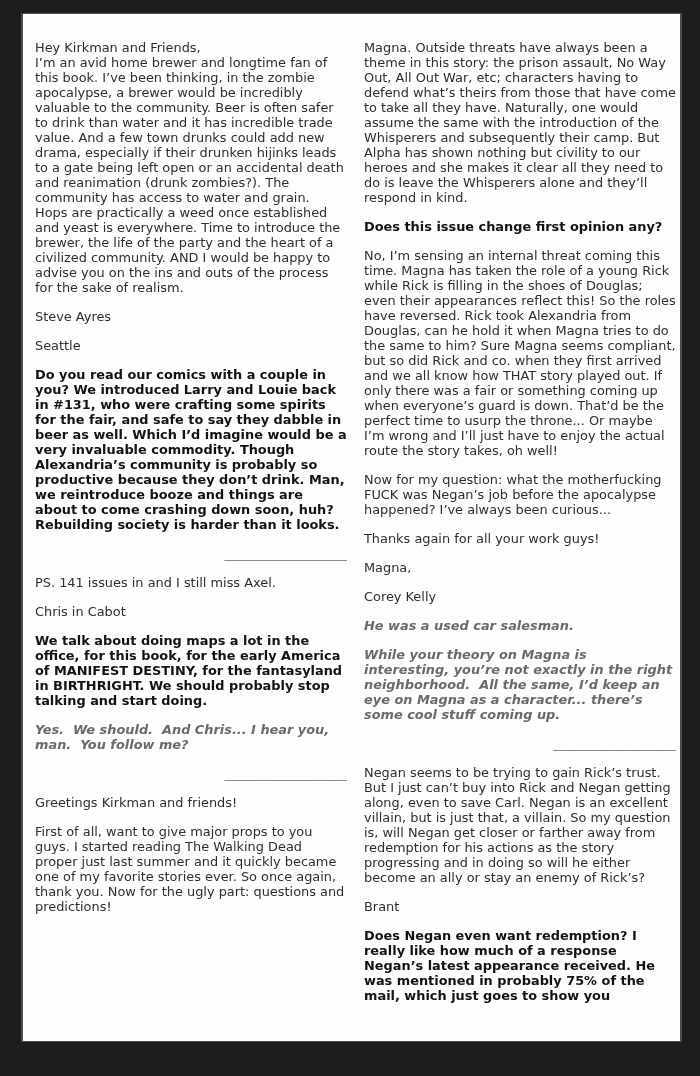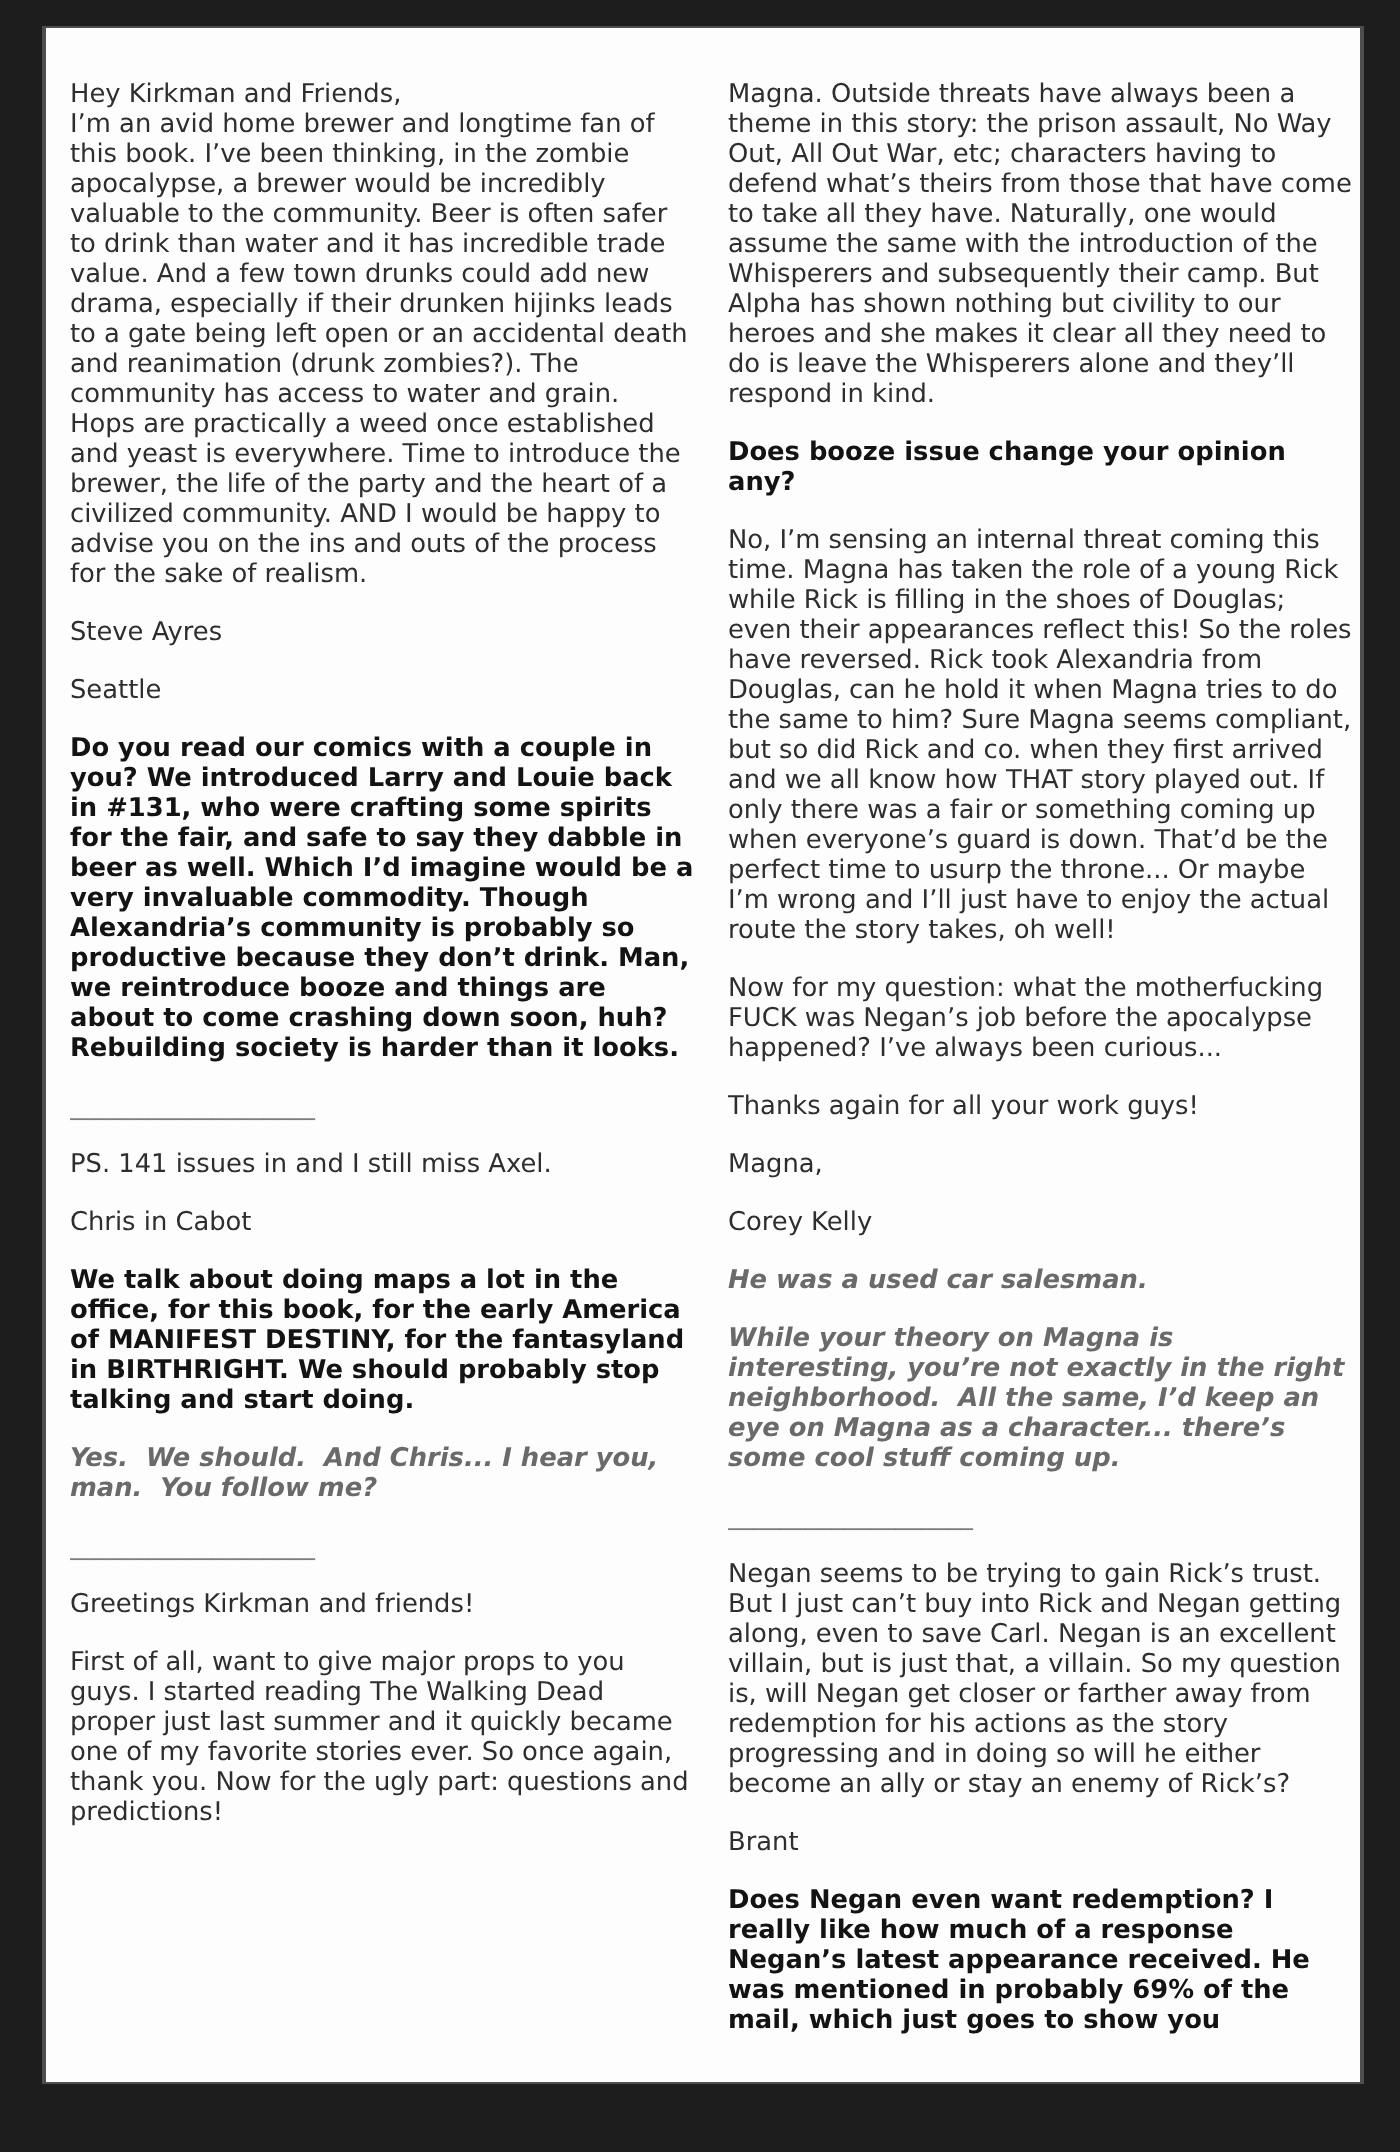--- a/index.html
+++ b/index.html
@@ -51,20 +51,21 @@
   }
   .blk.response{
     font-weight:bold;
     font-style:italic;
     color:var(--response);
   }
   .blk.divider{
     color:var(--divider);
     margin:0 0 14px 0;
     letter-spacing:0;
+    text-align:right;
   }
 </style>
 </head>
 <body>
 
 <div class="paper">
   <div class="col">
       <p class="blk body">Hey Kirkman and Friends,
 I’m an avid home brewer and longtime fan of this book. I’ve been thinking, in the zombie apocalypse, a brewer would be incredibly valuable to the community. Beer is often safer to drink than water and it has incredible trade value. And a few town drunks could add new drama, especially if their drunken hijinks leads to a gate being left open or an accidental death and reanimation (drunk zombies?). The community has access to water and grain.&nbsp; Hops are practically a weed once established&nbsp; and yeast is everywhere. Time to introduce the brewer, the life of the party and the heart of a civilized community. AND I would be happy to advise you on the ins and outs of the process for the sake of realism.</p>
       <p class="blk body">Steve Ayres</p>
@@ -74,26 +75,26 @@
       <p class="blk body">PS. 141 issues in and I still miss Axel.</p>
       <p class="blk body">Chris in Cabot</p>
       <p class="blk question">We talk about doing maps a lot in the office, for this book, for the early America of MANIFEST DESTINY, for the fantasyland in BIRTHRIGHT. We should probably stop talking and start doing.</p>
       <p class="blk response">Yes.&nbsp; We should.&nbsp; And Chris... I hear you, man.&nbsp; You follow me?</p>
       <p class="blk divider">___________________</p>
       <p class="blk body">Greetings Kirkman and friends!</p>
       <p class="blk body">First of all, want to give major props to you guys. I started reading The Walking Dead proper just last summer and it quickly became one of my favorite stories ever. So once again, thank you. Now for the ugly part: questions and predictions!</p>
     </div>
   <div class="col">
       <p class="blk body">Magna. Outside threats have always been a theme in this story: the prison assault, No Way Out, All Out War, etc; characters having to defend what’s theirs from those that have come to take all they have. Naturally, one would assume the same with the introduction of the Whisperers and subsequently their camp. But Alpha has shown nothing but civility to our heroes and she makes it clear all they need to do is leave the Whisperers alone and they’ll respond in kind.</p>
-      <p class="blk question">Does booze issue change your opinion any?</p>
+      <p class="blk question">Does this issue change first opinion any?</p>
       <p class="blk body">No, I’m sensing an internal threat coming this time. Magna has taken the role of a young Rick while Rick is filling in the shoes of Douglas; even their appearances reflect this! So the roles have reversed. Rick took Alexandria from Douglas, can he hold it when Magna tries to do the same to him? Sure Magna seems compliant, but so did Rick and co. when they first arrived and we all know how THAT story played out. If only there was a fair or something coming up when everyone’s guard is down. That’d be the perfect time to usurp the throne... Or maybe I’m wrong and I’ll just have to enjoy the actual route the story takes, oh well!</p>
       <p class="blk body">Now for my question: what the motherfucking FUCK was Negan’s job before the apocalypse happened? I’ve always been curious...</p>
       <p class="blk body">Thanks again for all your work guys!</p>
       <p class="blk body">Magna,</p>
       <p class="blk body">Corey Kelly</p>
       <p class="blk response">He was a used car salesman.</p>
       <p class="blk response">While your theory on Magna is interesting, you’re not exactly in the right neighborhood.&nbsp; All the same, I’d keep an eye on Magna as a character... there’s some cool stuff coming up.</p>
       <p class="blk divider">___________________</p>
       <p class="blk body">Negan seems to be trying to gain Rick’s trust. But I just can’t buy into Rick and Negan getting along, even to save Carl. Negan is an excellent villain, but is just that, a villain. So my question is, will Negan get closer or farther away from redemption for his actions as the story progressing and in doing so will he either become an ally or stay an enemy of Rick’s?</p>
       <p class="blk body">Brant</p>
-      <p class="blk question">Does Negan even want redemption? I really like how much of a response Negan’s latest appearance received. He was mentioned in probably 69% of the mail, which just goes to show you</p>
+      <p class="blk question">Does Negan even want redemption? I really like how much of a response Negan’s latest appearance received. He was mentioned in probably 75% of the mail, which just goes to show you</p>
     </div>
 </div>
 
 </body></html>

